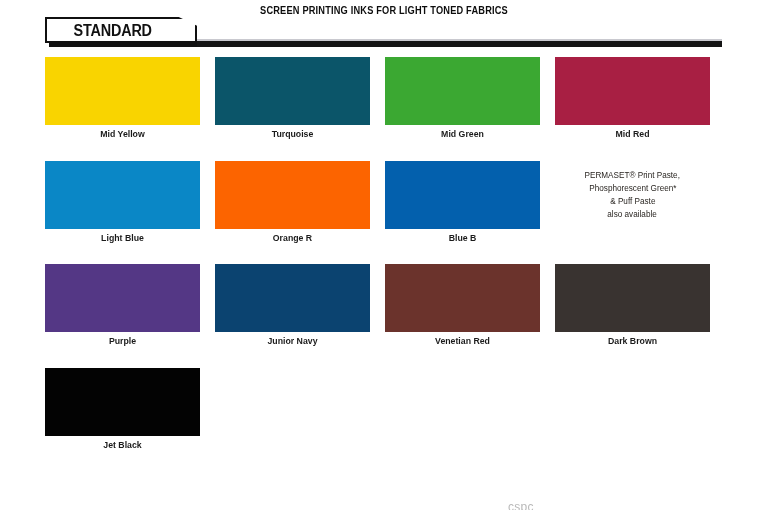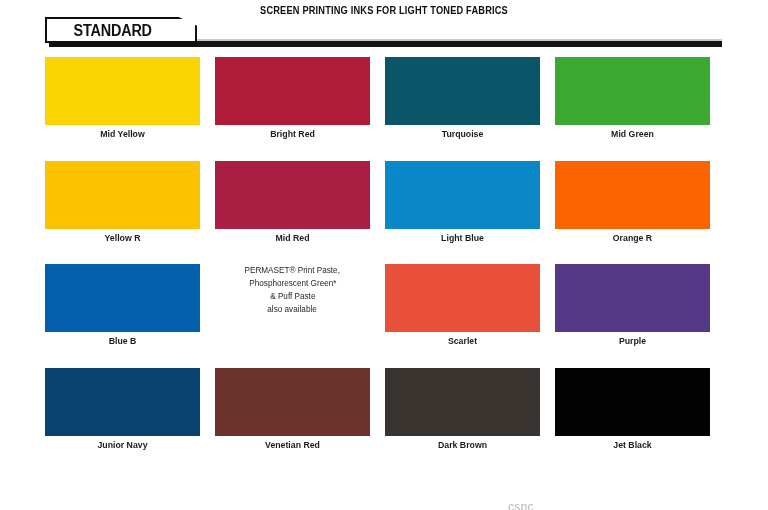--- a/index.html
+++ b/index.html
@@ -131,20 +131,21 @@
     transform-origin: center top;
   }
 
   
   .note {
     width: 155px;
     height: 68px;
     display: flex;
     flex-direction: column;
     align-items: center;
+    justify-content: center;
     gap: 1px;
   }
   .note-line {
     font-family: "Liberation Sans Narrow", "Liberation Sans", sans-serif;
     font-size: 8.6px;
     color: #2a2622;
     text-align: center;
     line-height: 12px;
     white-space: nowrap;
     transform: scaleX(0.95);
@@ -172,34 +173,26 @@
   <div id="rule-thin"></div>
   <div id="rule"></div>
 </div>
 
 <div id="grid">
     <div class="cell">
       <div class="swatch" style="background: rgb(249, 212, 0);"></div>
       <div class="cell-label">Mid Yellow</div>
     </div>
     <div class="cell">
-      <div class="swatch" style="background: rgb(176, 28, 55);"></div>
-      <div class="cell-label">Bright Red</div>
-    </div>
-    <div class="cell">
       <div class="swatch" style="background: rgb(11, 85, 105);"></div>
       <div class="cell-label">Turquoise</div>
     </div>
     <div class="cell">
       <div class="swatch" style="background: rgb(59, 168, 50);"></div>
       <div class="cell-label">Mid Green</div>
-    </div>
-    <div class="cell">
-      <div class="swatch" style="background: rgb(252, 194, 0);"></div>
-      <div class="cell-label">Yellow R</div>
     </div>
     <div class="cell">
       <div class="swatch" style="background: rgb(168, 31, 67);"></div>
       <div class="cell-label">Mid Red</div>
     </div>
     <div class="cell">
       <div class="swatch" style="background: rgb(10, 135, 198);"></div>
       <div class="cell-label">Light Blue</div>
     </div>
     <div class="cell">
@@ -213,24 +206,20 @@
     <div class="cell">
       <div class="note">
         <div class="note-line">PERMASET® Print Paste,</div>
         <div class="note-line">Phosphorescent Green*</div>
         <div class="note-line">&amp; Puff Paste</div>
         <div class="note-line">also available</div>
       </div>
       <div class="cell-label"></div>
     </div>
     <div class="cell">
-      <div class="swatch" style="background: rgb(232, 80, 58);"></div>
-      <div class="cell-label">Scarlet</div>
-    </div>
-    <div class="cell">
       <div class="swatch" style="background: rgb(84, 55, 133);"></div>
       <div class="cell-label">Purple</div>
     </div>
     <div class="cell">
       <div class="swatch" style="background: rgb(11, 67, 112);"></div>
       <div class="cell-label">Junior Navy</div>
     </div>
     <div class="cell">
       <div class="swatch" style="background: rgb(107, 51, 44);"></div>
       <div class="cell-label">Venetian Red</div>

